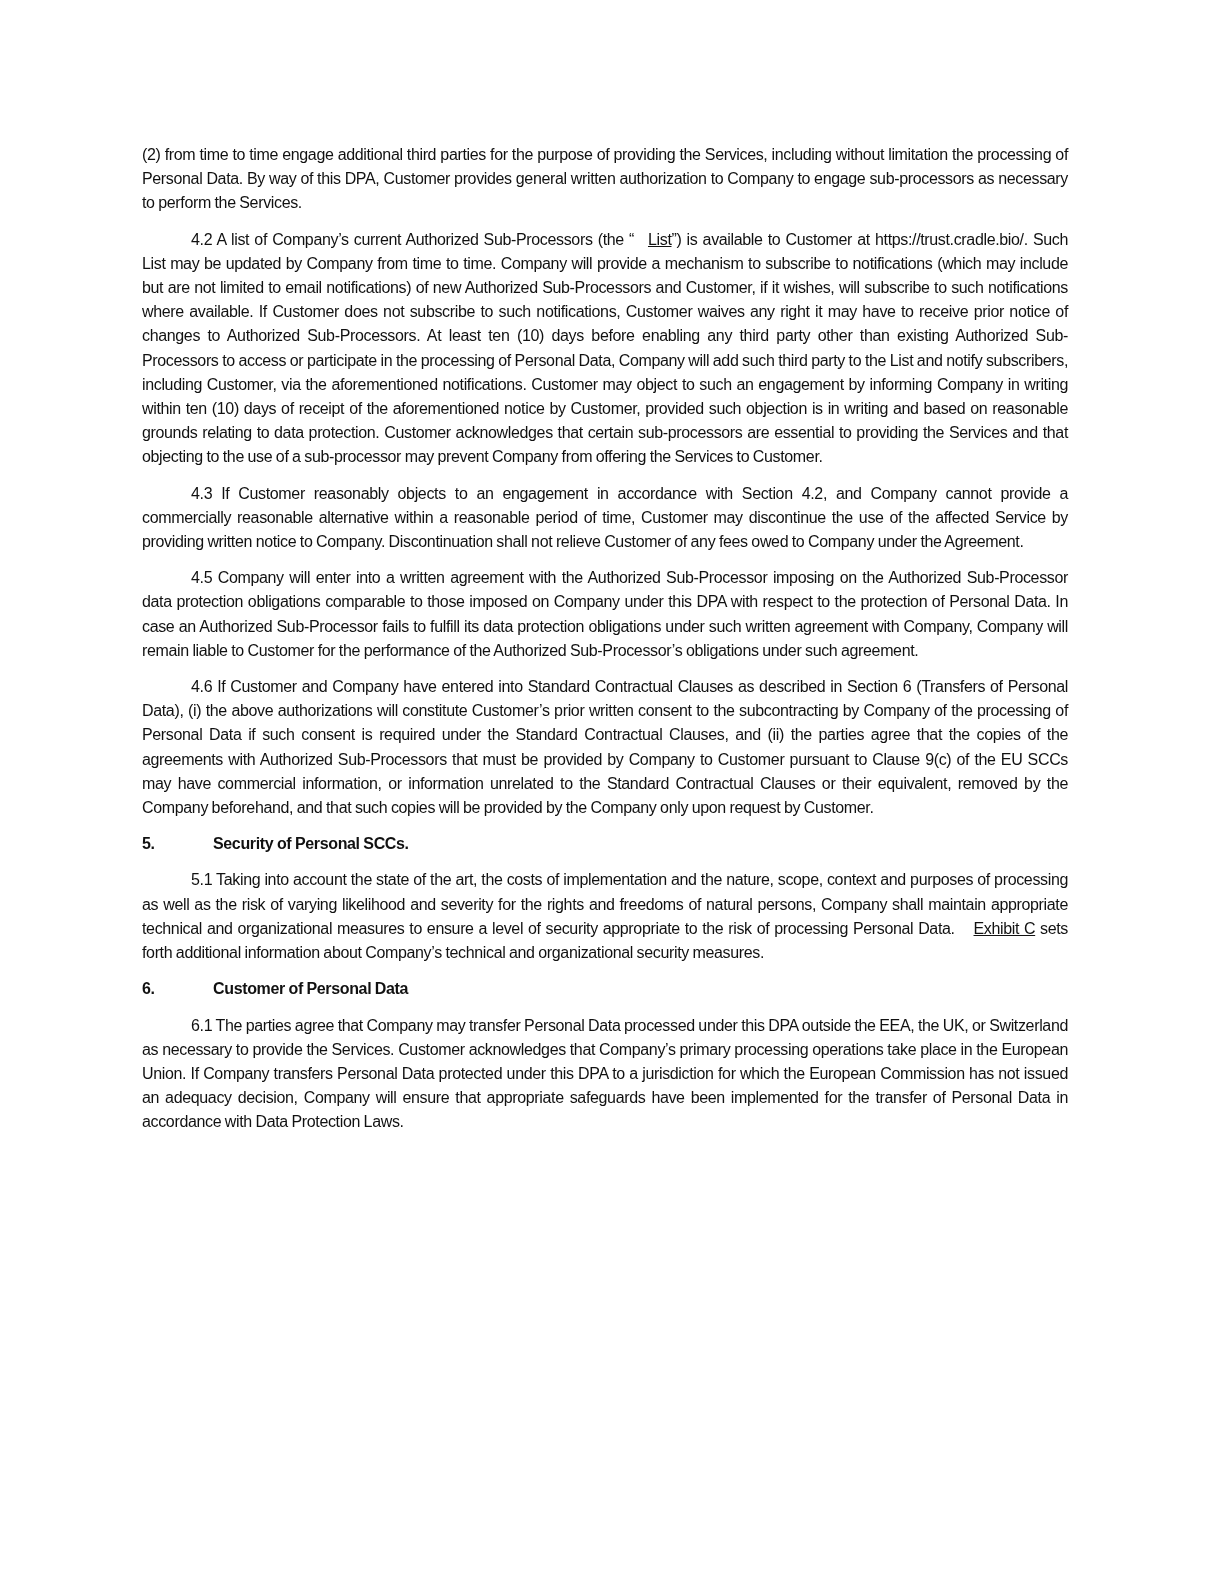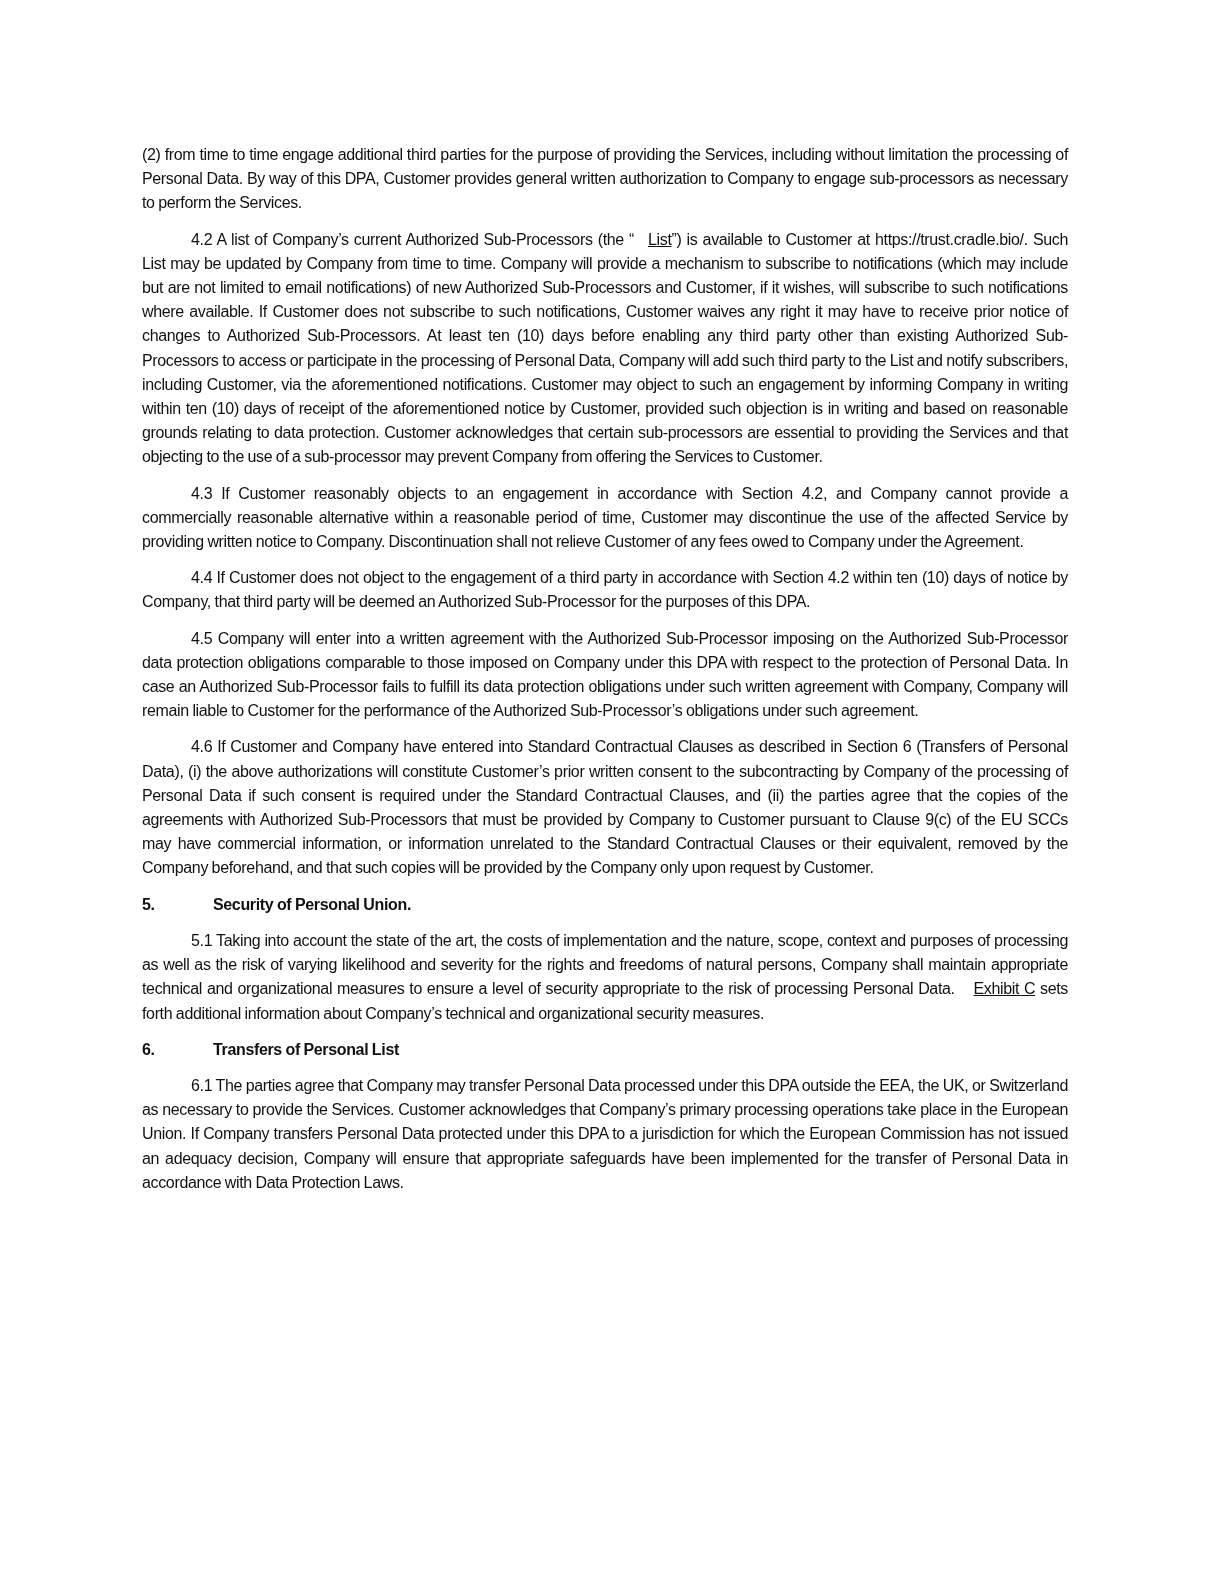--- a/index.html
+++ b/index.html
@@ -33,33 +33,32 @@
 <body>
 
 <div class="page">
 
   <p class="para">(2) from time to time engage additional third parties for the purpose of providing the Services, including without limitation the processing of Personal Data. By way of this DPA, Customer provides general written authorization to Company to engage sub-processors as necessary to perform the Services.</p>
 
   <p class="para indent"><span>4.2 A list of Company’s current Authorized Sub-Processors (the “</span><span class="u">List</span><span>”) is available to Customer at https://trust.cradle.bio/.  Such List may be updated by Company from time to time.  Company will provide a mechanism to subscribe to notifications (which may include but are not limited to email notifications) of new Authorized Sub-Processors and Customer, if it wishes, will subscribe to such notifications where available. If Customer does not subscribe to such notifications, Customer waives any right it may have to receive prior notice of changes to Authorized Sub-Processors.  At least ten (10) days before enabling any third party other than existing Authorized Sub-Processors to access or participate in the processing of Personal Data, Company will add such third party to the List and notify subscribers, including Customer, via the aforementioned notifications. Customer may object to such an engagement by informing Company in writing within ten (10) days of receipt of the aforementioned notice by Customer, provided such objection is in writing and based on reasonable grounds relating to data protection. Customer acknowledges that certain sub-processors are essential to providing the Services and that objecting to the use of a sub-processor may prevent Company from offering the Services to Customer.</span></p>
 
   <p class="para indent">4.3  If Customer reasonably objects to an engagement in accordance with Section 4.2, and Company cannot provide a commercially reasonable alternative within a reasonable period of time, Customer may discontinue the use of the affected Service by providing written notice to Company.  Discontinuation shall not relieve Customer of any fees owed to Company under the Agreement.</p>
 
-  <p class="para indent">4.4  If Customer does not object to the engagement of a third party in accordance with Section 4.2 within ten (10) days of notice by Company, that third party will be deemed an Authorized Sub-Processor for the purposes of this DPA.</p>
 
   <p class="para indent">4.5 Company will enter into a written agreement with the Authorized Sub-Processor imposing on the Authorized Sub-Processor data protection obligations comparable to those imposed on Company under this DPA with respect to the protection of Personal Data.  In case an Authorized Sub-Processor fails to fulfill its data protection obligations under such written agreement with Company, Company will remain liable to Customer for the performance of the Authorized Sub-Processor’s obligations under such agreement.</p>
 
   <p class="para indent">4.6 If Customer and Company have entered into Standard Contractual Clauses as described in Section 6 (Transfers of Personal Data), (i) the above authorizations will constitute Customer’s prior written consent to the subcontracting by Company of the processing of Personal Data if such consent is required under the Standard Contractual Clauses, and (ii) the parties agree that the copies of the agreements with Authorized Sub-Processors that must be provided by Company to Customer pursuant to Clause 9(c) of the EU SCCs may have commercial information, or information unrelated to the Standard Contractual Clauses or their equivalent, removed by the Company beforehand, and that such copies will be provided by the Company only upon request by Customer.</p>
 
   <div class="heading">
     <span class="hnum">5.</span>
-    <span>Security of Personal Union.</span>
+    <span>Security of Personal SCCs.</span>
   </div>
 
   <p class="para indent"><span>5.1  Taking into account the state of the art, the costs of implementation and the nature, scope, context and purposes of processing as well as the risk of varying likelihood and severity for the rights and freedoms of natural persons, Company shall maintain appropriate technical and organizational measures to ensure a level of security appropriate to the risk of processing Personal Data. </span><span class="u">Exhibit C</span><span> sets forth additional information about Company’s technical and organizational security measures.</span></p>
 
   <div class="heading">
     <span class="hnum">6.</span>
-    <span>Transfers of Personal List</span>
+    <span>Customer of Personal Data</span>
   </div>
 
   <p class="para indent">6.1  The parties agree that Company may transfer Personal Data processed under this DPA outside the EEA, the UK, or Switzerland as necessary to provide the Services. Customer acknowledges that Company’s primary processing operations take place in the European Union. If Company transfers Personal Data protected under this DPA to a jurisdiction for which the European Commission has not issued an adequacy decision, Company will ensure that appropriate safeguards have been implemented for the transfer of Personal Data in accordance with Data Protection Laws.</p>
 
 </div>
 
 </body></html>

